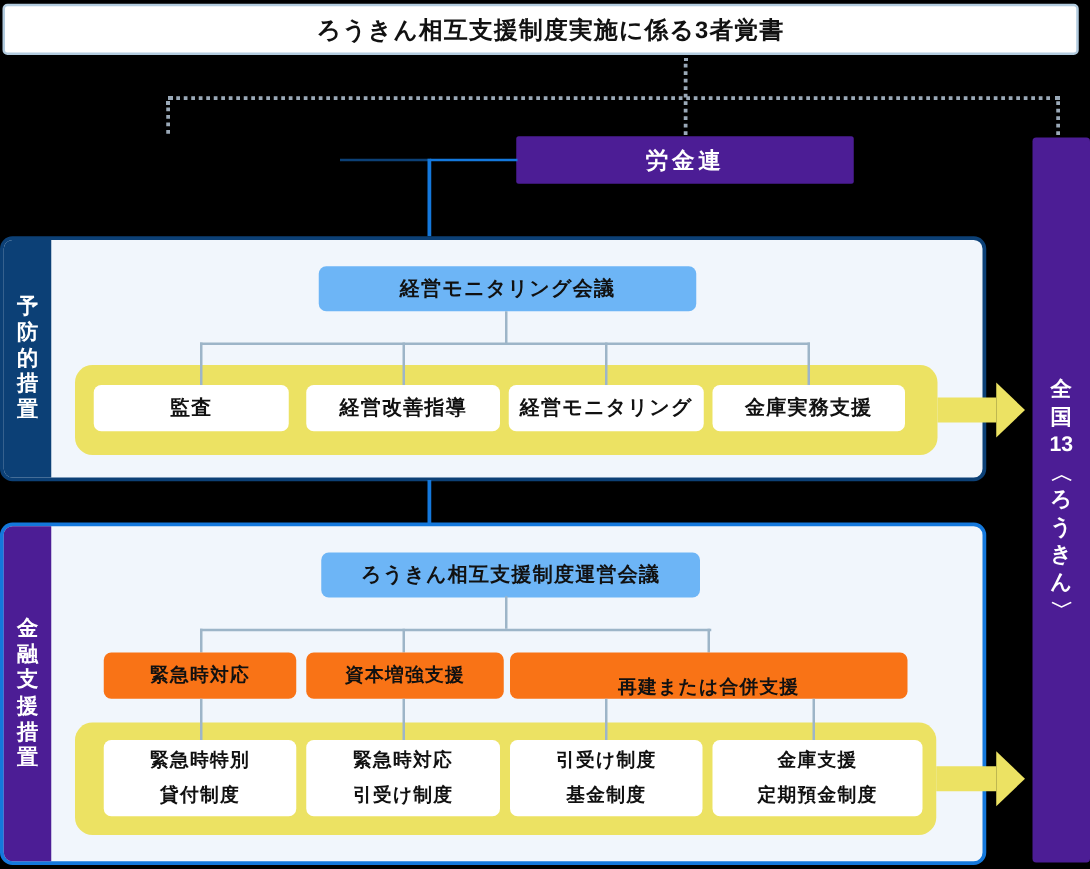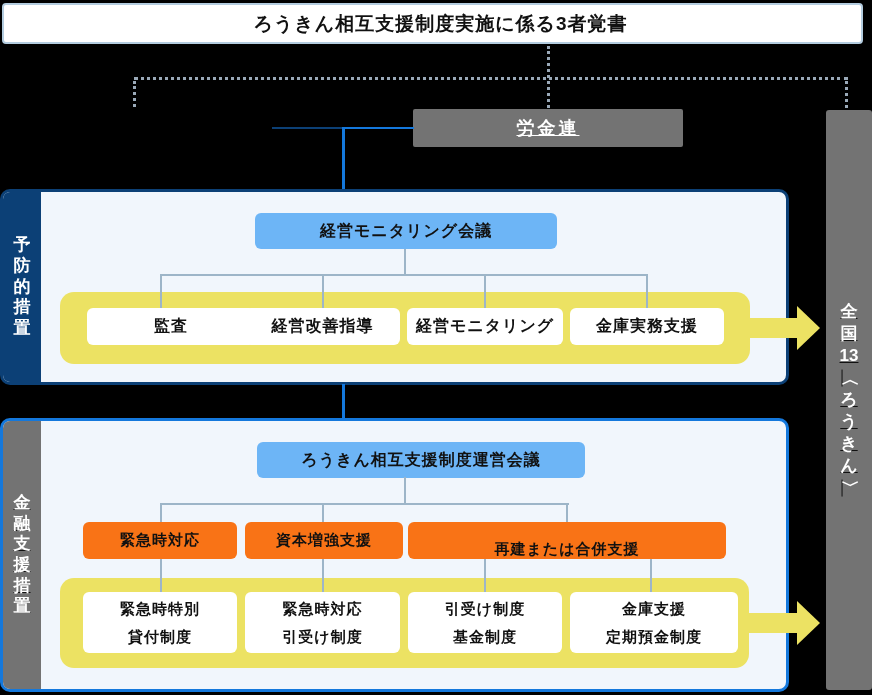--- a/index.html
+++ b/index.html
@@ -10,21 +10,21 @@
   .abs{position:absolute;box-sizing:border-box;}
   .cbox{display:flex;align-items:center;justify-content:center;text-align:center;}
   
   .title-box{left:2px;top:3px;width:861px;height:41px;background:#fff;border:2px solid #b3ccdf;border-radius:4px;font-size:19px;letter-spacing:1px;padding-left:16px;}
   
   .dot-h{border-top:3px dotted #9aa9b8;height:0;}
   .dot-v{border-left:3px dotted #9aa9b8;width:0;}
   
   .org{height:38px;color:#fff;font-size:18px;letter-spacing:3px;border-radius:2px;}
   .navy{background:#0c4076;}
-  .blue{background:#737373;text-decoration:underline;}
+  .blue{background:#4c1d95;}
   
   .ln{background:#9db5c8;}
   .ln-blue{background:#1478dc;}
   .ln-navy{background:#0c4076;}
   
   .panel{left:0;width:789px;background:#f1f6fc;border-radius:10px;}
   .panel-1{top:189px;height:196px;border:3px solid #0c4076;}
   .panel-2{top:418px;height:274px;border:3px solid #1478dc;}
   .side-bar{left:0;top:0;bottom:0;width:38px;border-radius:7px 0 0 7px;display:flex;align-items:center;justify-content:center;}
   .vlabel{display:flex;flex-direction:column;align-items:center;color:#fff;font-size:17px;line-height:1.22;}
@@ -96,21 +96,21 @@
     <div class="abs ln" style="left:401px;top:57px;width:2px;height:26px;"></div>
     <div class="abs ln" style="left:157px;top:82px;width:488px;height:2px;"></div>
 
     <div class="abs band" style="left:57px;top:100px;width:690px;height:72px;"></div>
 
     <div class="abs ln" style="left:157px;top:82px;width:2px;height:34px;"></div>
     <div class="abs ln" style="left:319px;top:82px;width:2px;height:34px;"></div>
     <div class="abs ln" style="left:481px;top:82px;width:2px;height:34px;"></div>
     <div class="abs ln" style="left:643px;top:82px;width:2px;height:34px;"></div>
 
-    <div class="abs cbox measure" style="left:84px;top:116px;width:168px;height:37px;">
+    <div class="abs cbox measure" style="left:72px;top:116px;width:156px;height:37px;">
       <span>監査</span>
     </div>
     <div class="abs cbox measure" style="left:404px;top:116px;width:156px;height:37px;">
       <span>経営モニタリング</span>
     </div>
     <div class="abs cbox measure" style="left:242px;top:116px;width:155px;height:37px;">
       <span>経営改善指導</span>
     </div>
     <div class="abs cbox measure" style="left:567px;top:116px;width:154px;height:37px;">
       <span>金庫実務支援</span>
@@ -127,21 +127,21 @@
       <div class="vlabel">
           <span>金</span>
           <span>融</span>
           <span>支</span>
           <span>援</span>
           <span>措</span>
           <span>置</span>
         </div>
     </div>
 
-    <div class="abs cbox meeting" style="left:254px;top:21px;width:328px;">
+    <div class="abs cbox meeting" style="left:254px;top:21px;width:303px;">
       <span>ろうきん相互支援制度運営会議</span>
     </div>
 
     <div class="abs ln" style="left:401px;top:56px;width:2px;height:26px;"></div>
     <div class="abs ln" style="left:157px;top:82px;width:409px;height:2px;"></div>
     <div class="abs ln" style="left:157px;top:82px;width:2px;height:19px;"></div>
     <div class="abs ln" style="left:319px;top:82px;width:2px;height:19px;"></div>
     <div class="abs ln" style="left:563px;top:82px;width:2px;height:19px;"></div>
 
     <div class="abs cbox category" style="left:80px;top:101px;width:154px;">

